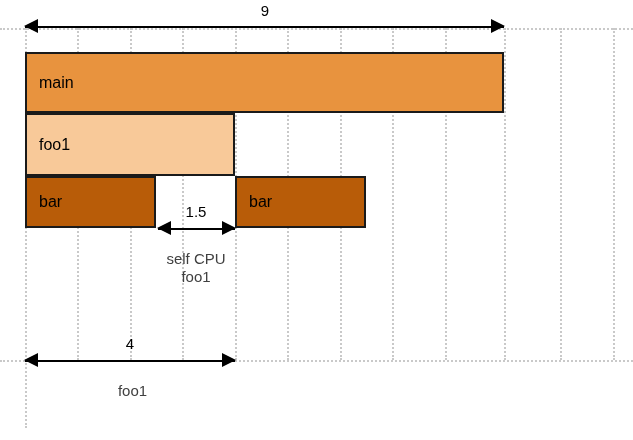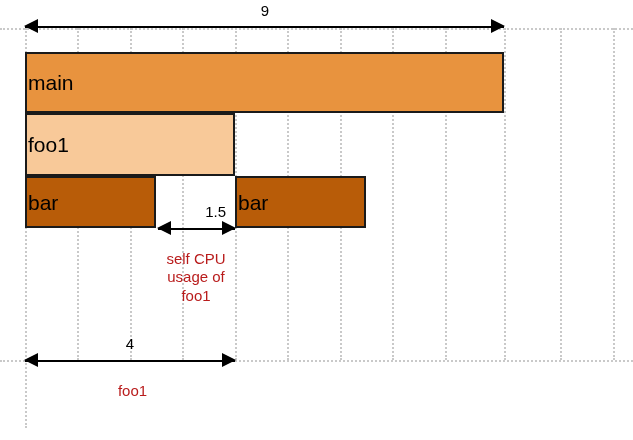--- a/index.html
+++ b/index.html
@@ -14,21 +14,21 @@
   .gridline{position:absolute;width:0;border-left:2px dotted #c9c9c9;}
   .gridline-h{position:absolute;height:0;border-top:2px dotted #c9c9c9;width:100%;left:0;}
 
   
   .block{
     position:absolute;box-sizing:border-box;
     border:2px solid #1a1a1a;
     display:flex;align-items:center;
   }
   .block .lbl{
-    padding-left:1px;font-size:21px;color:#000;
+    padding-left:12px;font-size:16px;color:#000;
     white-space:nowrap;line-height:1;
   }
 
   
   .measure{position:absolute;height:0;}
   .measure .shaft{
     position:absolute;left:0;top:0;height:0;width:100%;
     border-top:2px solid #000;
   }
   .measure .head{
@@ -38,21 +38,21 @@
   }
   .measure .head.left{left:-1px;border-right:14px solid #000;}
   .measure .head.right{right:-1px;border-left:14px solid #000;}
 
   .measure-label{
     position:absolute;font-size:15px;color:#000;
     text-align:center;line-height:1;white-space:nowrap;
   }
 
   .caption{
-    position:absolute;font-size:15px;color:#b91c1c;
+    position:absolute;font-size:15px;color:#404040;
     text-align:center;line-height:1.22;
   }
 </style>
 </head>
 <body>
 
 <div id="stage">
 
   <div class="gridline" style="left:25px;  top:28px; height:400px;"></div>
   <div class="gridline" style="left:77px;  top:28px; height:332px;"></div>
@@ -85,30 +85,29 @@
     <span class="lbl">foo1</span>
   </div>
 
   <div class="block" style="left:25px;top:176px;width:131px;height:52px;background:#b85c08;">
     <span class="lbl">bar</span>
   </div>
   <div class="block" style="left:235px;top:176px;width:131px;height:52px;background:#b85c08;">
     <span class="lbl">bar</span>
   </div>
 
-  <div class="measure-label" style="left:166px;top:204px;width:60px;text-align:right;">1.5</div>
+  <div class="measure-label" style="left:166px;top:204px;width:60px;">1.5</div>
   <div class="measure" style="left:158px;top:228px;width:77px;">
     <div class="shaft"></div>
     <div class="head left"></div>
     <div class="head right"></div>
   </div>
 
   <div class="caption" style="left:141px;top:250px;width:110px;">
     <div>self CPU</div>
-    <div>usage of</div>
     <div>foo1</div>
   </div>
 
   <div class="measure-label" style="left:100px;top:336px;width:60px;">4</div>
   <div class="measure" style="left:25px;top:360px;width:210px;">
     <div class="shaft"></div>
     <div class="head left"></div>
     <div class="head right"></div>
   </div>
 

